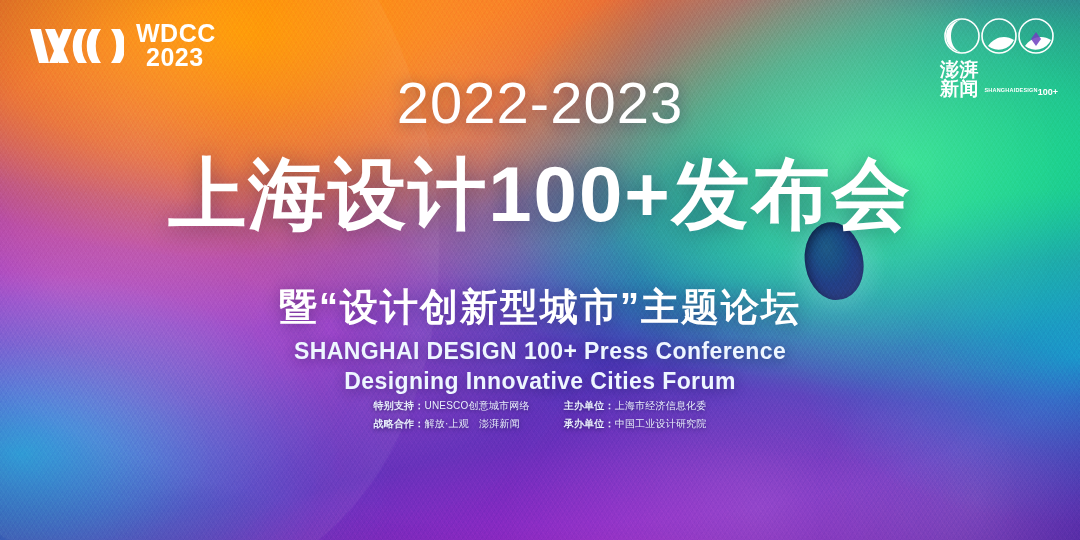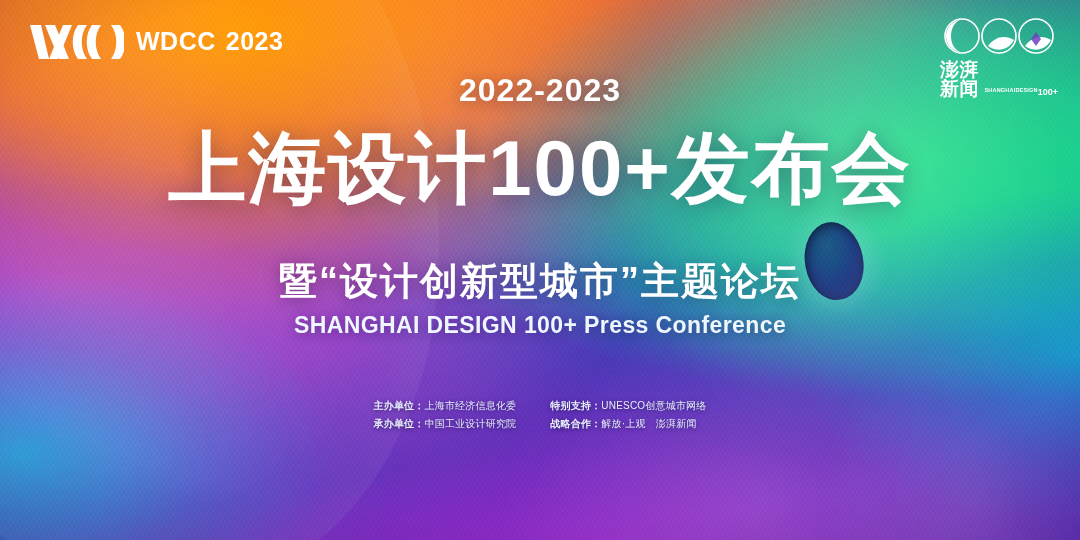--- a/index.html
+++ b/index.html
@@ -166,21 +166,21 @@
     align-items: center;
     gap: 12px;
   }
   .wdcc-mark {
     display: block;
     width: 96px;
     height: 40px;
   }
   .wdcc-wordmark {
     display: flex;
-    flex-direction: row;
+    flex-direction: column;
     line-height: 0.95;
     color: #ffffff;
     font-weight: 800;
     letter-spacing: 0.5px;
   }
   .wdcc-name {
     font-size: 25px;
   }
   .wdcc-year {
     font-size: 25px;
@@ -229,22 +229,22 @@
   
   .title-block {
     position: absolute;
     left: 0; right: 0;
     top: 74px;
     text-align: center;
     color: #ffffff;
   }
 
   .year-range {
-    font-size: 32px;
-    font-weight: 700;
+    font-size: 58px;
+    font-weight: 400;
     letter-spacing: 1px;
     line-height: 1;
     text-shadow: 0 2px 14px rgba(30,20,70,0.40);
   }
 
   .main-title {
     margin-top: 22px;
     font-size: 78px;
     font-weight: 800;
     letter-spacing: 2px;
@@ -370,36 +370,37 @@
         </span>
       </div>
     </div>
 
     <div class="title-block">
       <div class="year-range">2022-2023</div>
       <h1 class="main-title">上海设计100+发布会</h1>
       <div class="sub-title-cn">暨“设计创新型城市”主题论坛</div>
       <div class="sub-title-en">
         <span>SHANGHAI DESIGN 100+ Press Conference</span>
+        <span class="sub-title-en-line2">Designing Innovative Cities Forum</span>
       </div>
     </div>
 
     <div class="credits">
+      <div class="credits-col">
+        <div class="credit-row">
+          <span class="credit-label">特别支持：</span><span class="credit-value">UNESCO创意城市网络</span>
+        </div>
+        <div class="credit-row">
+          <span class="credit-label">战略合作：</span><span class="credit-value">解放·上观　澎湃新闻</span>
+        </div>
+      </div>
       <div class="credits-col">
         <div class="credit-row">
           <span class="credit-label">主办单位：</span><span class="credit-value">上海市经济信息化委</span>
         </div>
         <div class="credit-row">
           <span class="credit-label">承办单位：</span><span class="credit-value">中国工业设计研究院</span>
         </div>
       </div>
-      <div class="credits-col">
-        <div class="credit-row">
-          <span class="credit-label">特别支持：</span><span class="credit-value">UNESCO创意城市网络</span>
-        </div>
-        <div class="credit-row">
-          <span class="credit-label">战略合作：</span><span class="credit-value">解放·上观　澎湃新闻</span>
-        </div>
-      </div>
     </div>
 
   </div>
 </div>
 
 </body></html>

